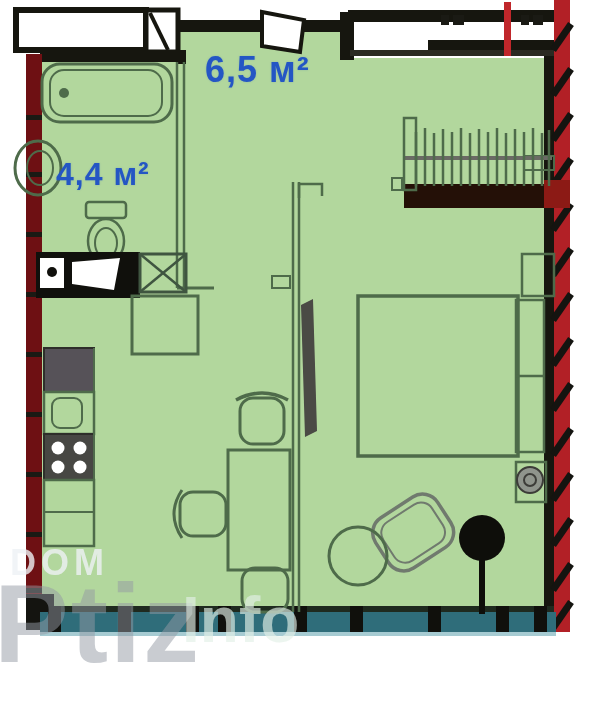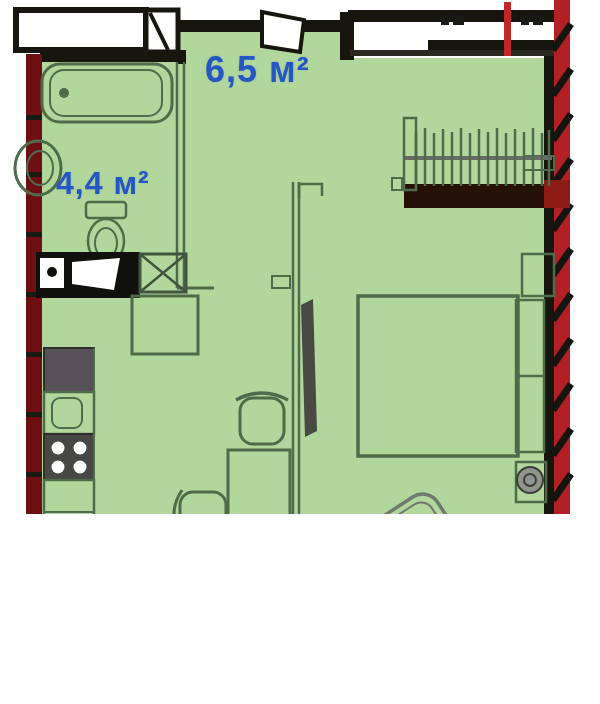--- a/index.html
+++ b/index.html
@@ -1,28 +1,28 @@
 <!DOCTYPE html>
 <html><head>
 <meta charset="utf-8">
 <style>
   html,body{margin:0;padding:0;background:#ffffff;}
   .stage{
-    position:relative;width:600px;height:514px;background:#ffffff;
+    position:relative;width:600px;height:704px;background:#ffffff;
     font-family:"Liberation Sans",sans-serif;overflow:hidden;
   }
   .stage svg{position:absolute;left:0;top:0;}
   .area-label{
     position:absolute;color:#2456c4;font-weight:bold;line-height:1;
     white-space:nowrap;z-index:3;letter-spacing:1px;
     text-shadow:0 0 2px rgba(40,90,200,.25);
   }
   .lbl-hall{left:205px;top:52px;font-size:36px;}
   .lbl-closet{left:428px;top:82px;font-size:30px;}
-  .lbl-bath{left:56px;top:158px;font-size:32px;margin-top:9px;}
+  .lbl-bath{left:56px;top:158px;font-size:32px;}
   .lbl-kitchen{left:76px;top:556px;font-size:40px;}
   .lbl-bedroom{left:312px;top:566px;font-size:36px;}
   .wm{position:absolute;font-weight:bold;z-index:4;line-height:1;white-space:nowrap;pointer-events:none;}
   .wm-dom{left:10px;top:545px;font-size:36px;letter-spacing:5px;color:rgba(238,241,245,.8);}
   .wm-ptiz{left:-6px;top:568px;font-size:112px;color:rgba(148,154,164,.5);letter-spacing:2px;}
   .wm-info{left:182px;top:588px;font-size:64px;color:rgba(226,240,230,.66);}
 </style>
 </head>
 <body>
 

